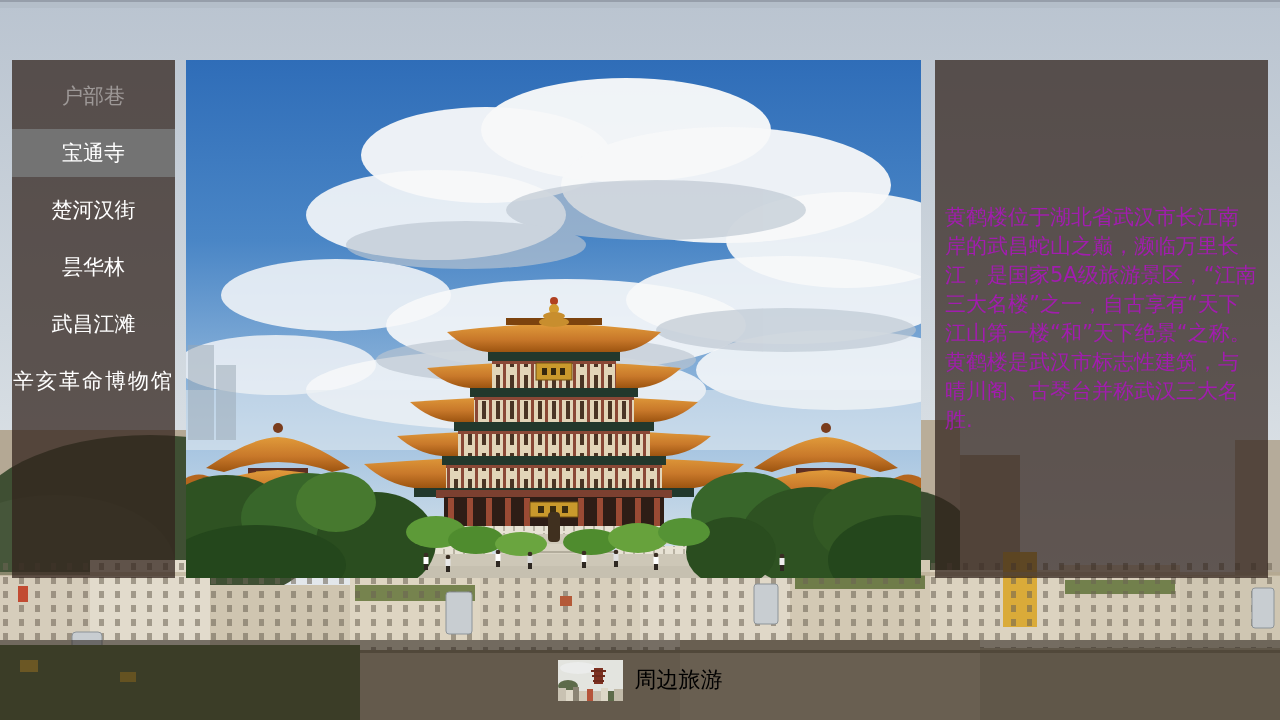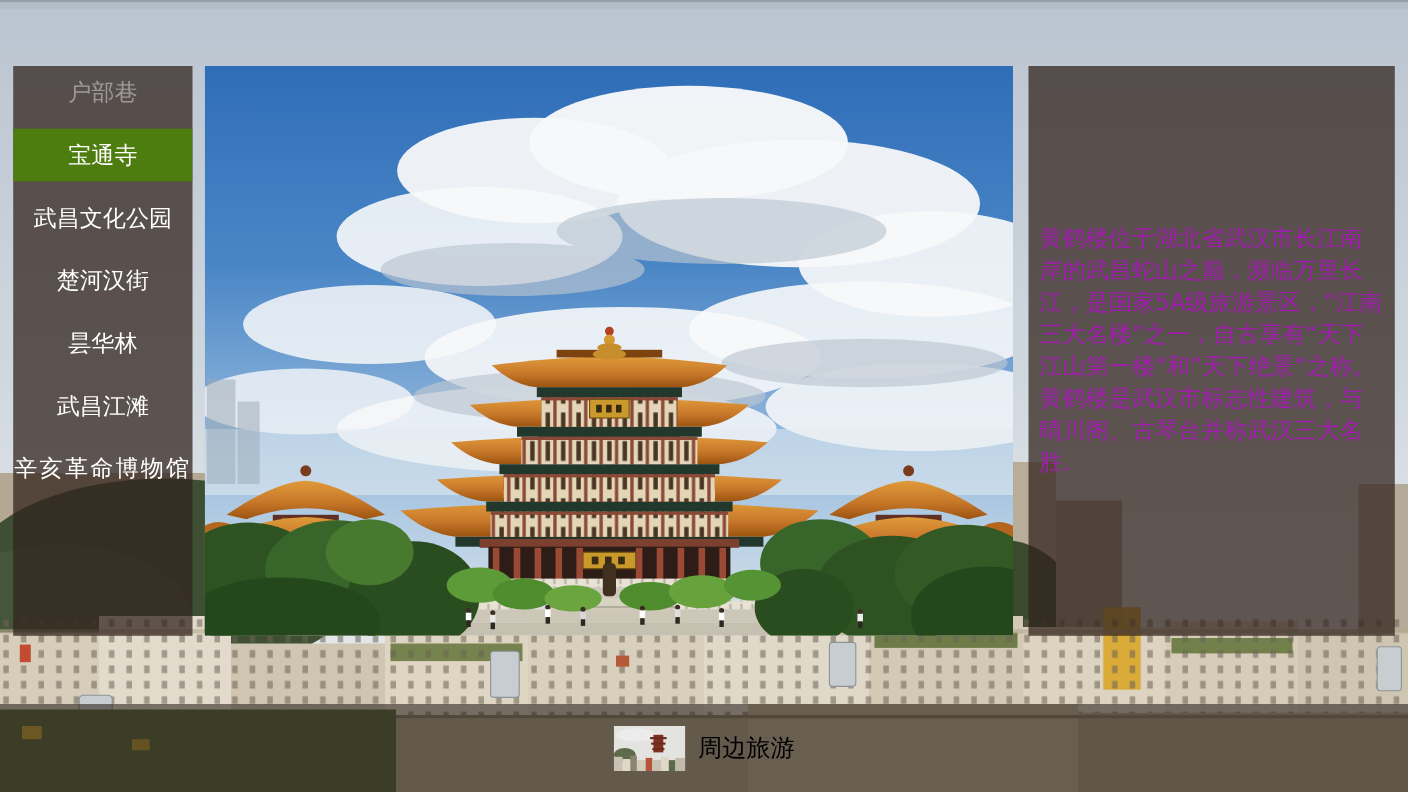--- a/index.html
+++ b/index.html
@@ -7,27 +7,27 @@
     width:1280px;height:720px;position:relative;overflow:hidden;
     font-family:"DejaVu Sans","Liberation Sans",sans-serif;
     background:#cdd5dc;
   }
   .bg-svg{position:absolute;left:0;top:0;width:1280px;height:720px;}
 
   
   .sidebar{
     position:absolute;left:12px;top:60px;width:163px;height:518px;
     background:rgba(50,35,28,0.74);
-    box-sizing:border-box;overflow:hidden;
+    box-sizing:border-box;padding-top:12px;overflow:hidden;
   }
   .side-item{
     height:48px;margin-bottom:9px;display:flex;align-items:center;justify-content:center;
     color:#ffffff;font-size:21px;white-space:nowrap;cursor:pointer;user-select:none;
   }
-  .side-item.selected{background:#4d7c0f;text-align:right;}
+  .side-item.selected{background:#737373;text-align:right;}
   .side-item.faded{opacity:0.42;}
   .side-item.wide{letter-spacing:2px;}
 
   
   .main-image{
     position:absolute;left:186px;top:60px;width:735px;height:518px;overflow:hidden;
   }
   .main-image svg{display:block;}
 
   
@@ -113,21 +113,20 @@
   <rect x="680" y="640" width="300" height="80" fill="#c4b79e"></rect>
   <rect x="980" y="648" width="300" height="72" fill="#b0a48c"></rect>
   <rect x="360" y="650" width="920" height="3" fill="#8f846c"></rect>
 
   <rect x="0" y="640" width="1280" height="80" fill="#1f1713" opacity="0.55"></rect>
 </svg>
 
 <nav class="sidebar">
   <div class="side-item faded">户部巷</div>
   <div class="side-item selected">宝通寺</div>
-  <div class="side-item">武昌文化公园</div>
   <div class="side-item">楚河汉街</div>
   <div class="side-item">昙华林</div>
   <div class="side-item">武昌江滩</div>
   <div class="side-item wide">辛亥革命博物馆</div>
 </nav>
 
 <div class="main-image">
 <svg width="735" height="518" viewBox="0 0 735 518" xmlns="http://www.w3.org/2000/svg">
   <defs>
     <linearGradient id="sky2" x1="0" y1="0" x2="0" y2="1">

